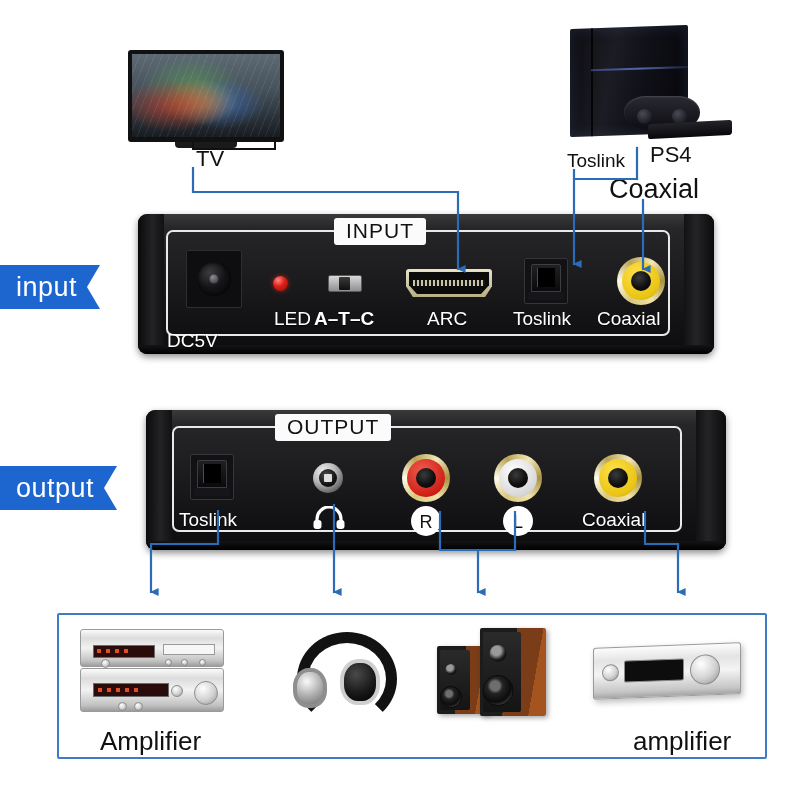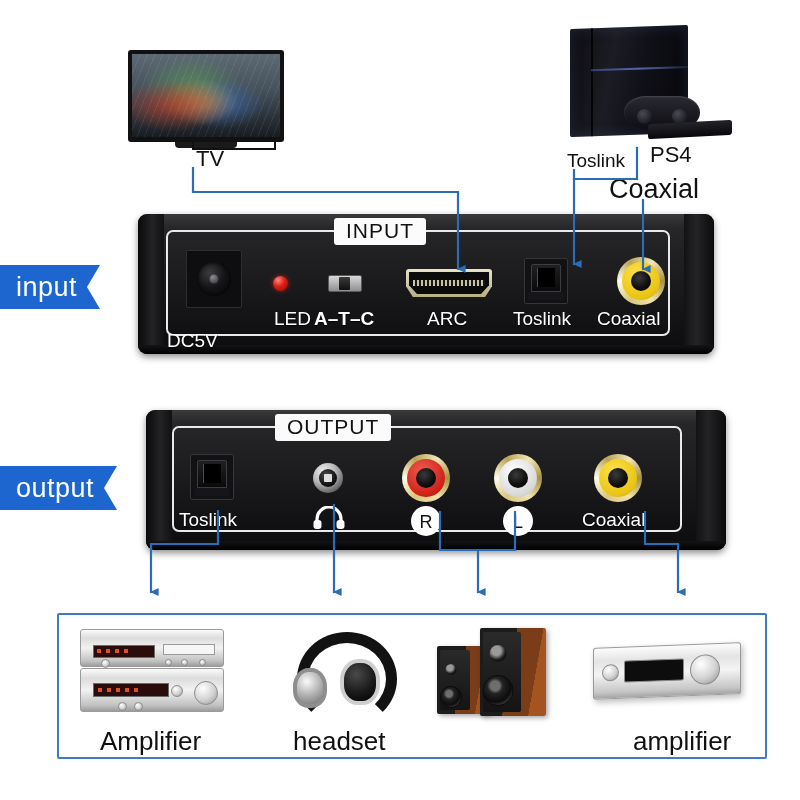--- a/index.html
+++ b/index.html
@@ -443,21 +443,20 @@
     <div class="knob" style="left:113px;top:12px;width:24px;height:24px;"></div>
     <div class="knob" style="left:90px;top:16px;width:12px;height:12px;"></div>
     <div class="knob" style="left:37px;top:33px;width:9px;height:9px;"></div>
     <div class="knob" style="left:53px;top:33px;width:9px;height:9px;"></div>
   </div>
   <div class="cap-lbl" style="left:100px;top:726px;font-size:26px;">Amplifier</div>
 
   <div class="hs-band" style="left:297px;top:632px;width:78px;height:72px;"></div>
   <div class="hs-cup silver" style="left:293px;top:668px;width:34px;height:40px;"></div>
   <div class="hs-cup" style="left:340px;top:659px;width:40px;height:46px;"></div>
-  <div class="cap-lbl" style="left:293px;top:726px;font-size:26px;">headset</div>
 
   <div class="spk" style="left:437px;top:646px;width:52px;height:68px;">
     <div class="face"></div>
     <div class="woof" style="left:26%;top:40px;width:22px;height:22px;"></div>
     <div class="tweet" style="left:26%;top:18px;width:11px;height:11px;"></div>
   </div>
   <div class="spk" style="left:480px;top:628px;width:66px;height:88px;">
     <div class="face"></div>
     <div class="woof" style="left:28%;top:47px;width:31px;height:31px;"></div>
     <div class="tweet" style="left:28%;top:17px;width:17px;height:17px;"></div>

